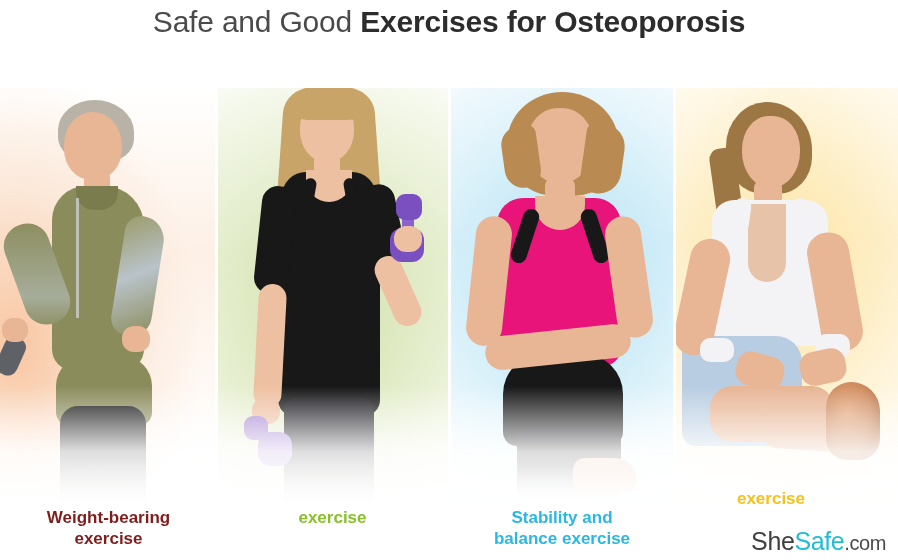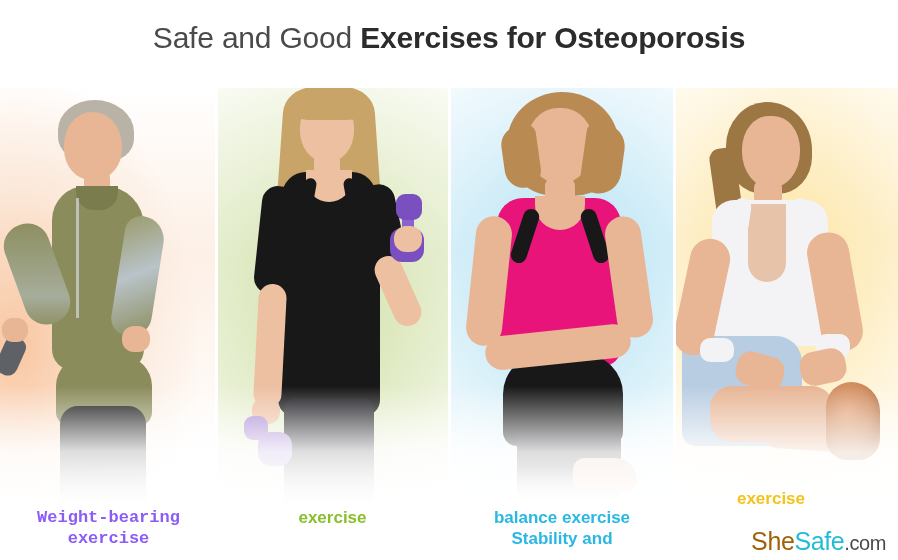--- a/index.html
+++ b/index.html
@@ -21,21 +21,21 @@
   .header {
     position: absolute;
     top: 0; left: 0;
     width: 898px;
     height: 88px;
     z-index: 40;
     text-align: center;
     background: #ffffff;
   }
   .title {
-    margin: 16px;
+    margin: 0;
     padding-top: 3px;
     font-size: 30px;
     line-height: 38px;
     letter-spacing: -0.2px;
     white-space: nowrap;
   }
   .title-light {
     font-weight: 400;
     color: #4a4a4a;
   }
@@ -232,37 +232,37 @@
     height: 60px;
     z-index: 50;
   }
   .caption {
     position: absolute;
     text-align: center;
     font-size: 17px;
     font-weight: 700;
     line-height: 21px;
   }
-  #caption-1 { left: 6px;   width: 205px; top: 7px;  color: #8b5cf6; font-family: Liberation Mono, monospace; }
+  #caption-1 { left: 6px;   width: 205px; top: 7px;  color: #7f1d1d; }
   #caption-2 { left: 220px; width: 225px; top: 7px;  color: #88bf2a; }
   #caption-3 { left: 452px; width: 220px; top: 7px;  color: #29b7e4; }
   #caption-4 { left: 676px; width: 190px; top: -12px;color: #f5c21a; }
 
   
   .logo {
     position: absolute;
     right: 12px;
     bottom: 4px;
     font-size: 25px;
     font-weight: 400;
     letter-spacing: -0.4px;
     z-index: 60;
     white-space: nowrap;
   }
-  .logo-she   { color: #a16207; }
+  .logo-she   { color: #404040; }
   .logo-cares { color: #22bcd8; }
   .logo-com   { color: #4a4a4a; font-size: 20px; }
 </style>
 </head>
 <body>
 
 <div id="infographic">
 
   <div class="header">
     <h1 class="title"><span class="title-light">Safe and Good </span><span class="title-bold">Exercises for Osteoporosis</span></h1>
@@ -370,22 +370,22 @@
 
   <div class="captions">
     <div class="caption" id="caption-1">
       <div>Weight-bearing</div>
       <div>exercise</div>
     </div>
     <div class="caption" id="caption-2">
       <div>exercise</div>
     </div>
     <div class="caption" id="caption-3">
+      <div>Stability and</div>
       <div>balance exercise</div>
-      <div>Stability and</div>
     </div>
     <div class="caption" id="caption-4">
       <div>exercise</div>
     </div>
   </div>
 
   <div class="logo"><span class="logo-she">She</span><span class="logo-cares">Safe</span><span class="logo-com">.com</span></div>
 
 </div>
 

